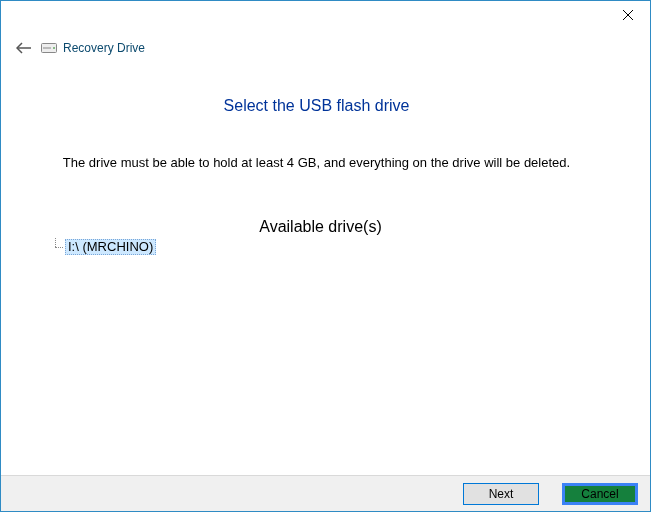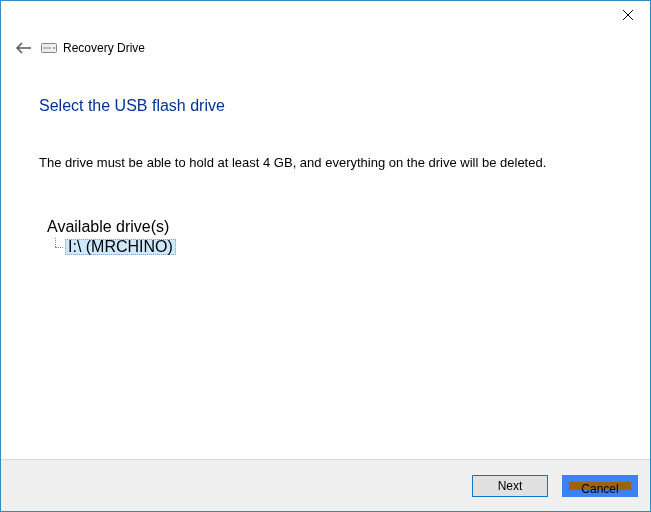--- a/index.html
+++ b/index.html
@@ -48,25 +48,26 @@
     display: flex; align-items: center; justify-content: center;
     cursor: pointer;
   }
   .back-arrow svg { stroke: #555; stroke-width: 1.5; fill: none; }
   .drive-icon {
     width: 16px; height: 12px;
     display: flex; align-items: center; justify-content: center;
   }
   .header-title {
     font-size: 12px;
-    color: #000000;
+    color: #0c4a6e;
   }
   .content {
     flex: 1;
     padding: 38px 56px 0 38px;
+    text-align: center;
   }
   .page-heading {
     color: #003399;
     font-size: 16px;
     font-weight: 400;
     margin: 0 0 40px 0;
   }
   .description {
     font-size: 13px;
     color: #000;
@@ -106,41 +107,41 @@
     position: absolute;
     left: 2px;
     top: 9px;
     width: 8px;
     border-top: 1px dotted #888;
   }
   .drive-item {
     background: #cde8ff;
     border: 1px dotted #7aa7d8;
     padding: 0 2px;
-    font-size: 16px;
+    font-size: 13px;
     line-height: 14px;
     cursor: pointer;
   }
   .footer {
-    height: 52px;
+    height: 36px;
     border-top: 1px solid #d9d9d9;
     background: #f0f0f0;
     display: flex;
     align-items: center;
     justify-content: flex-end;
     padding: 0 12px;
-    gap: 14px;
+    gap: 23px;
   }
   .btn {
     min-width: 76px;
     height: 22px;
     font-size: 12px;
     font-family: inherit;
-    background: #a16207;
-    border: 7px solid #3b82f6;
+    background: #15803d;
+    border: 3px solid #3b82f6;
     cursor: pointer;
     padding: 0 10px;
   }
   .btn.primary {
     border: 1px solid #0078d7;
     background: #e1e1e1;
   }
 </style>
 </head>
 <body>

